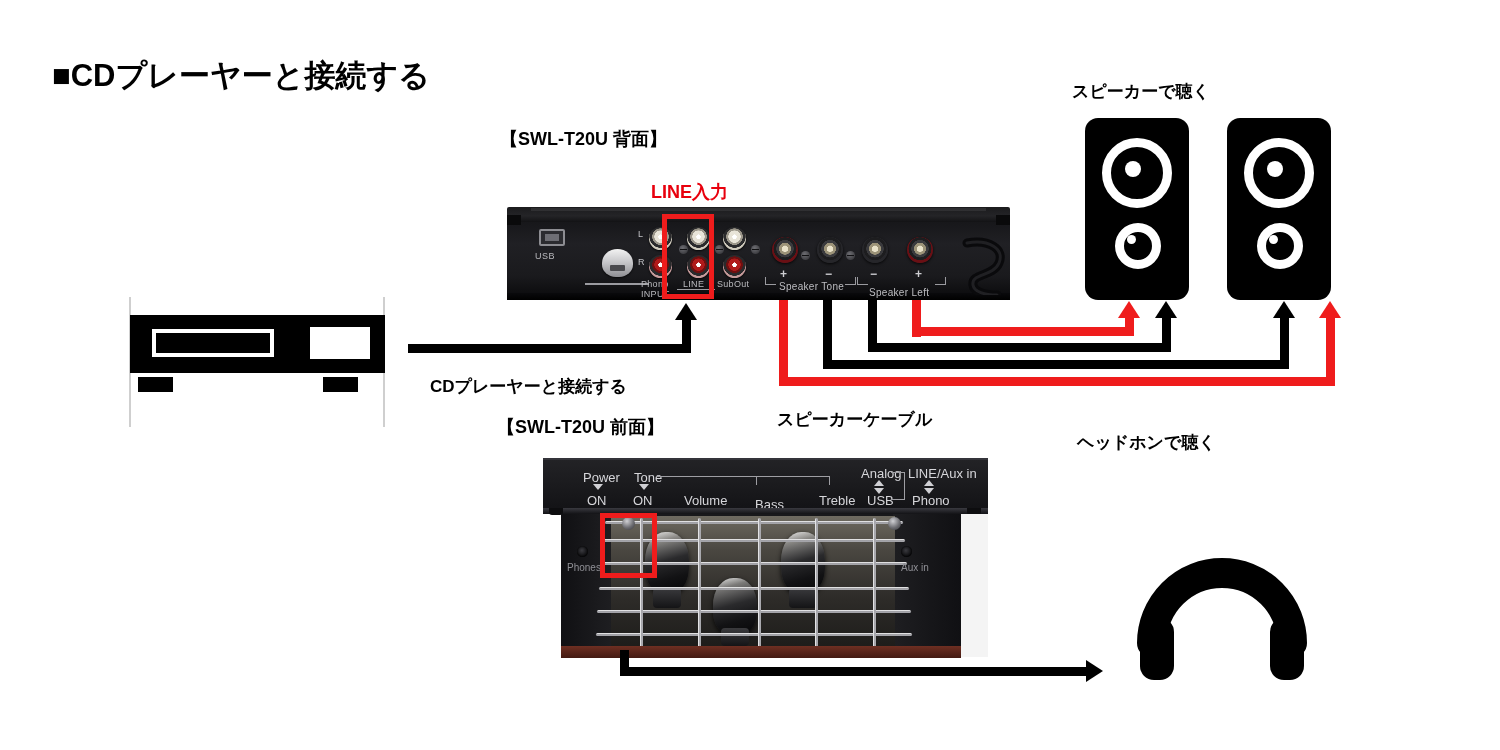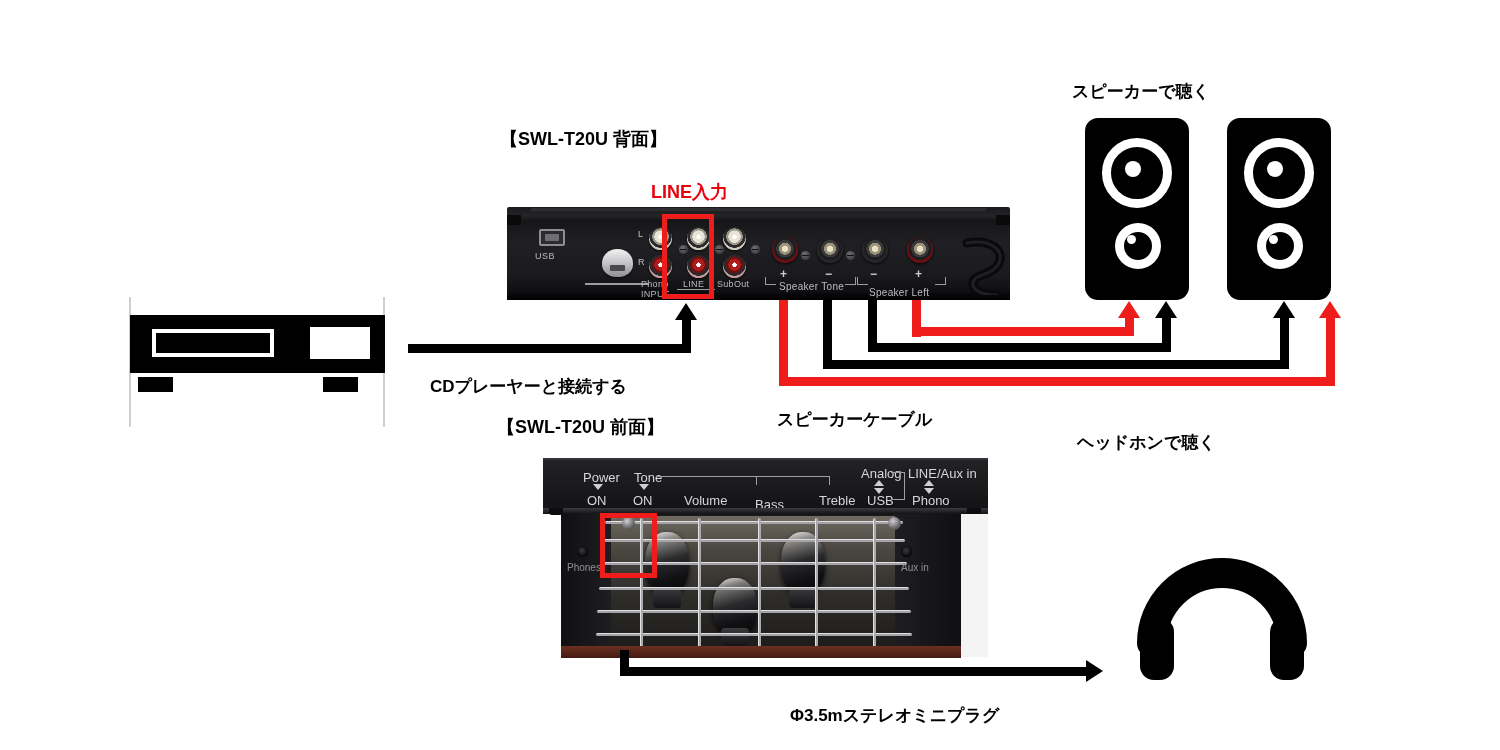--- a/index.html
+++ b/index.html
@@ -152,20 +152,21 @@
      border-right:11px solid transparent;border-bottom:17px solid #000;}
   .arrow-up.red{border-bottom-color:#ef1c1c;}
   .arrow-right{position:absolute;width:0;height:0;border-top:11px solid transparent;
      border-bottom:11px solid transparent;border-left:17px solid #000;}
 </style>
 </head>
 <body>
 
 <div class="stage">
 
+  <div class="abs title">■CDプレーヤーと接続する</div>
 
   <div class="abs cd-wrap">
     <div class="cd-edgeL"></div>
     <div class="cd-edgeR"></div>
     <div class="cd-body">
       <div class="cd-tray"></div>
       <div class="cd-disp"></div>
     </div>
     <div class="cd-footL"></div>
     <div class="cd-footR"></div>
@@ -361,21 +362,20 @@
     <div class="fr-wood"></div>
     <div class="fr-white-r"></div>
   </div>
 
   <div class="abs redbox" style="left:600px;top:513px;width:57px;height:65px;"></div>
 
   <div class="abs wire" style="left:620px;top:650px;width:9px;height:25px;"></div>
   <div class="abs wire" style="left:620px;top:667px;width:468px;height:9px;"></div>
   <div class="abs arrow-right" style="left:1086px;top:660px;"></div>
 
-  <div class="abs lbl" style="left:790px;top:704px;">Φ3.5mステレオミニプラグ</div>
 
   <div class="abs lbl" style="left:1077px;top:431px;font-size:17px;">ヘッドホンで聴く</div>
 
   <div class="abs hpbox" style="left:1130px;top:508px;width:185px;height:200px;">
     <svg width="185" height="200" viewBox="0 0 185 200">
       <path d="M22,135 A70,70 0 0 1 162,135" stroke="#000" stroke-width="30" fill="none" stroke-linecap="round"></path>
       <rect x="10" y="110" width="34" height="62" rx="14" fill="#000"></rect>
       <rect x="140" y="110" width="34" height="62" rx="14" fill="#000"></rect>
     </svg>
   </div>

